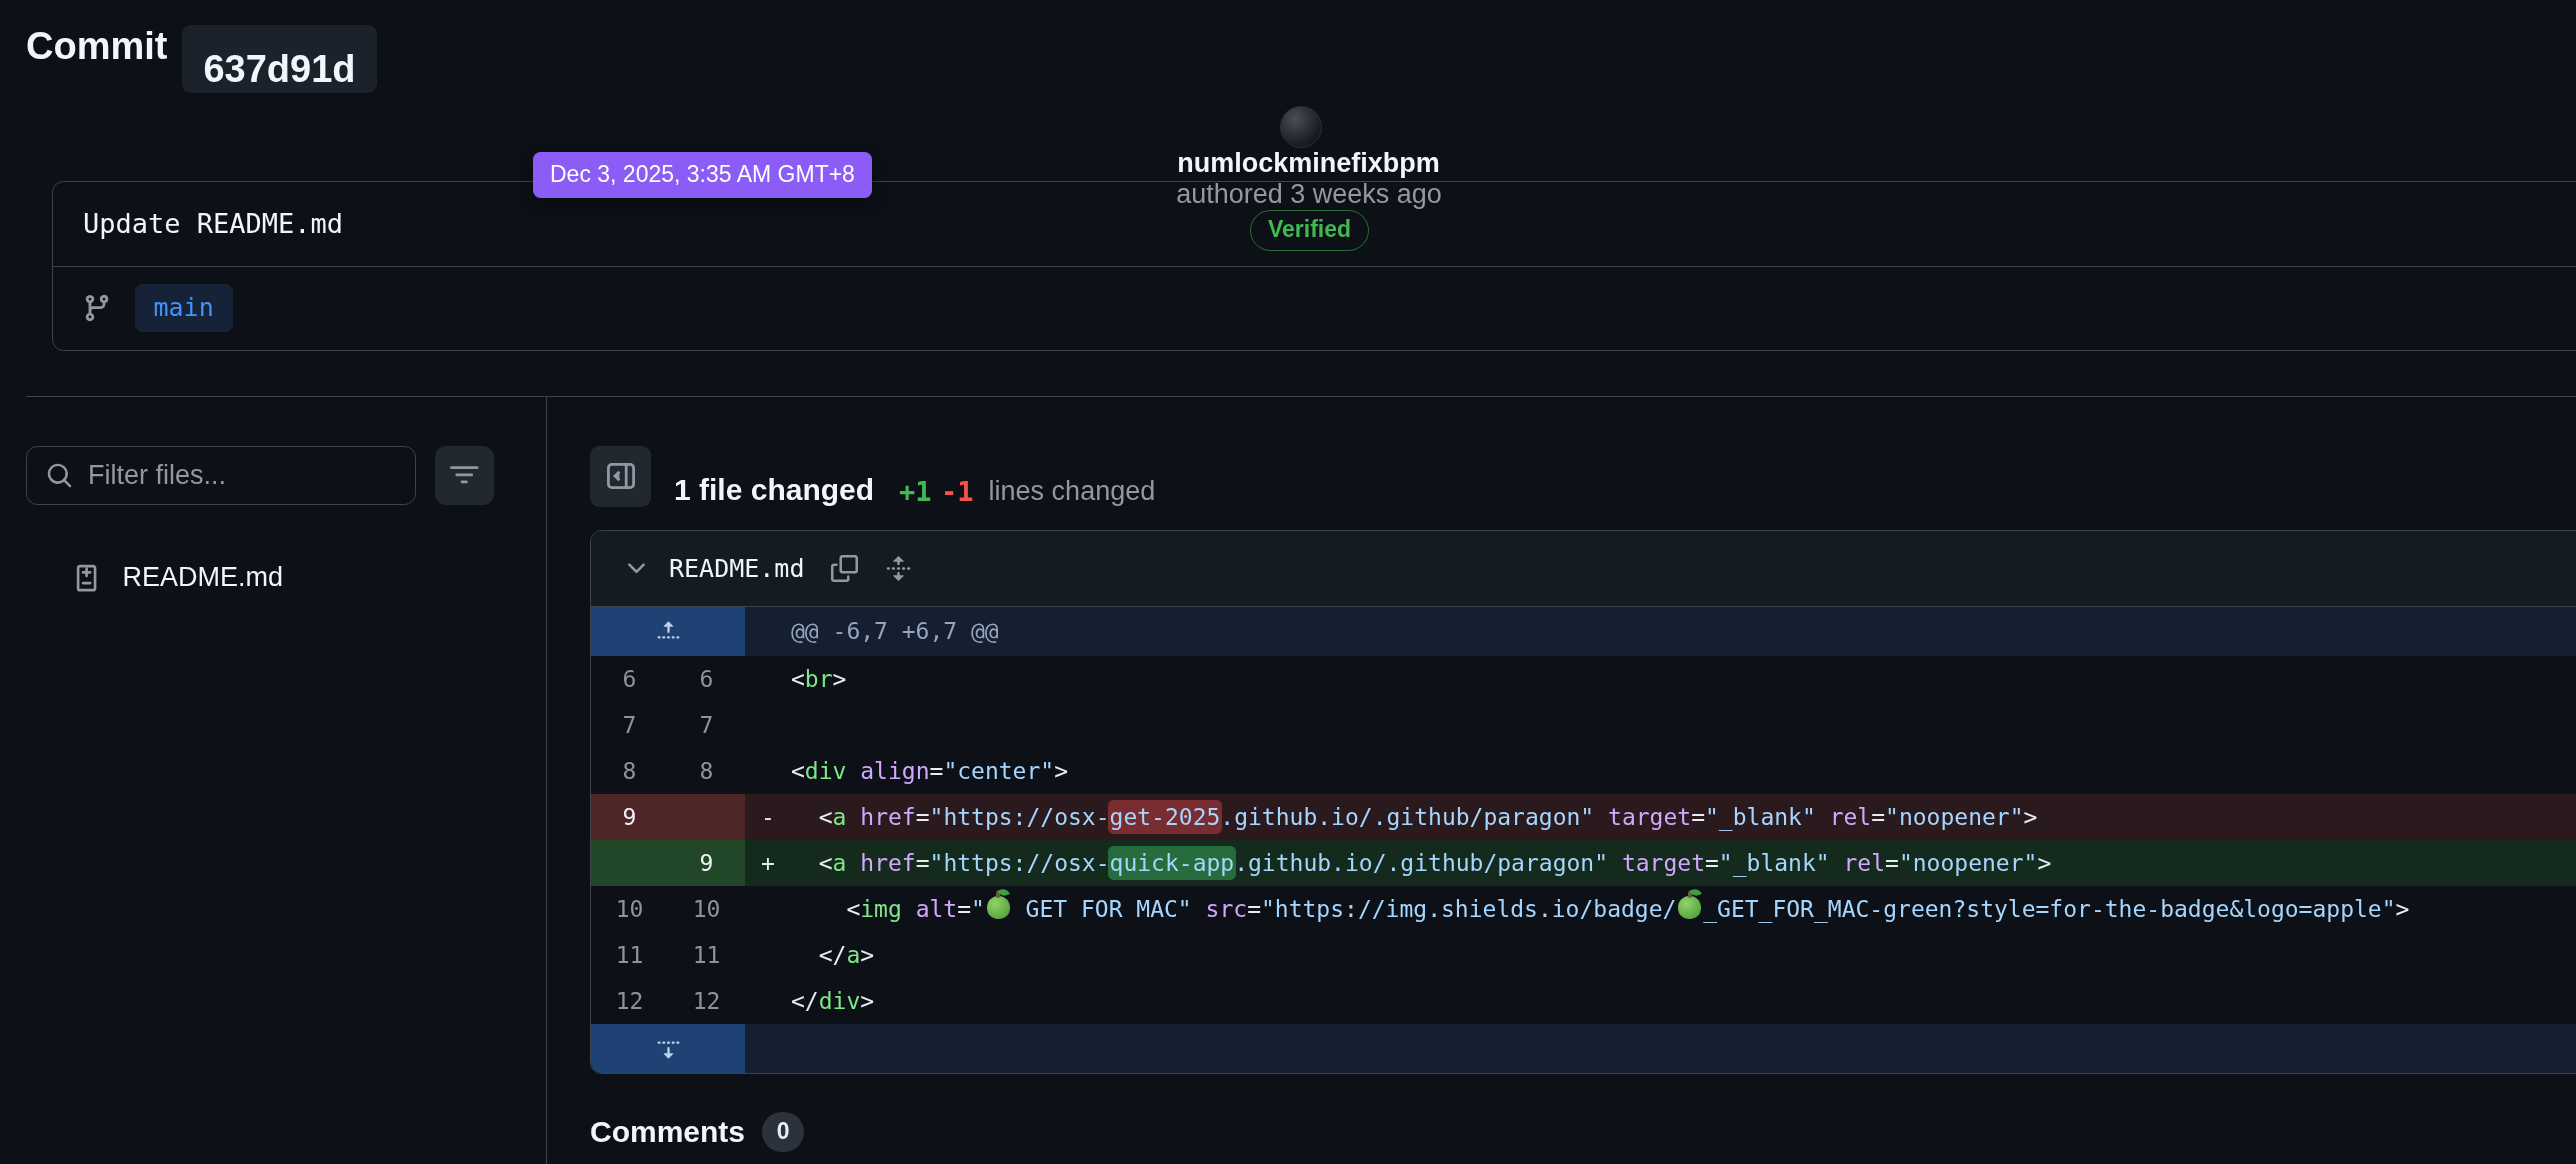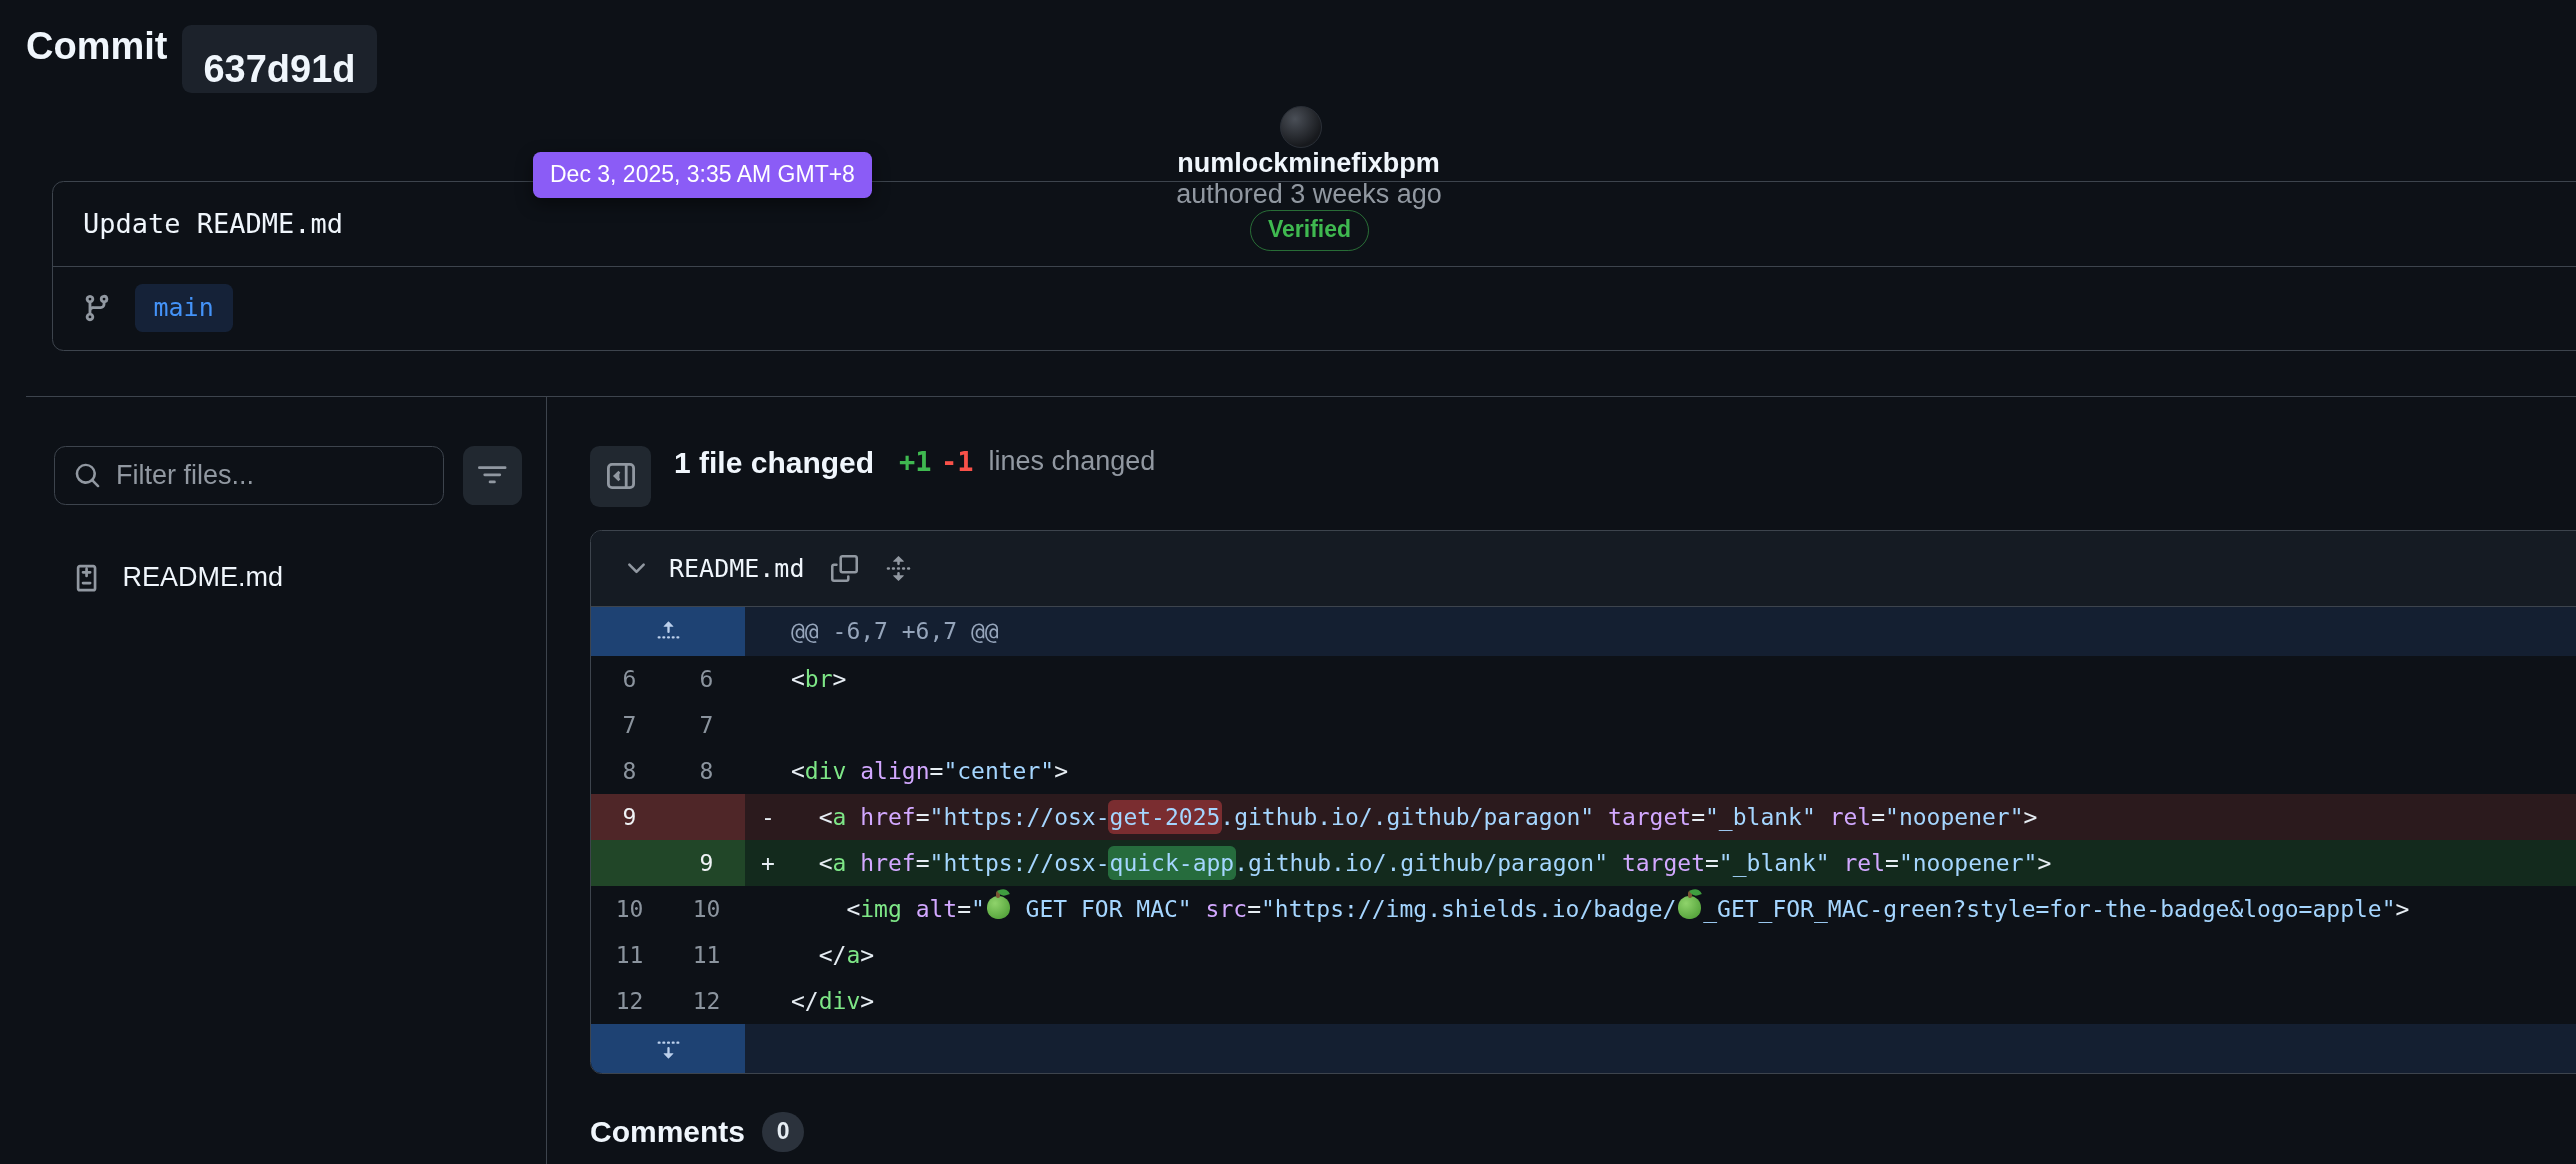--- a/index.html
+++ b/index.html
@@ -32,37 +32,37 @@
   .commit-branch-row { height:84px; display:flex; align-items:center; padding:0 28.5px; border-top:1.9px solid #3d444d; }
   .branch-icon { color:#9198a1; display:flex; }
   .branch-pill { margin-left:23px; background:#152238; color:#4493f8; font-size:25px;
     padding:8.6px 19px 10.5px; border-radius:7.6px; }
 
   .section-divider { margin-top:45px; border-top:1.9px solid #3d444d; }
 
   
   .content { flex:1 1 auto; display:flex; min-height:0; }
   .sidebar { width:547px; flex:0 0 auto; border-right:1.9px solid #3d444d; padding:49px 0 0 26px; }
-  .filter-row { display:flex; gap:19px;margin-left:28px; }
+  .filter-row { display:flex; gap:19px; }
   .filter-box { width:390px; height:59px; border:1.9px solid #3d444d; border-radius:11.4px;
     display:flex; align-items:center; padding:0 15px 0 19px; gap:15px; background:#0d1117; }
   .filter-box svg { color:#9198a1; flex:0 0 auto; }
   .filter-box input { flex:1; background:transparent; border:none; outline:none;
     font-family:"Liberation Sans", sans-serif; font-size:27px; color:#e6edf3; min-width:0; }
   .filter-box input::placeholder { color:#9198a1; }
   .filter-btn { width:59px; height:59px; border:none; border-radius:11.4px; background:#212830;
     display:flex; align-items:center; justify-content:center; color:#9198a1; cursor:pointer; }
   .file-list { margin-top:42px; }
   .file-item { display:flex; align-items:center; gap:19px; height:61px; padding-left:49px;
     font-size:27px; color:#f0f6fc; cursor:pointer; border-radius:9.5px; }
   .file-item svg { color:#9198a1; flex:0 0 auto; }
 
   
   .main { flex:1 1 auto; padding:49px 0 0 43px; min-width:0; }
-  .diffbar { display:flex; align-items:flex-start; height:61px; }
+  .diffbar { display:flex; align-items:flex-end; height:61px; }
   .collapse-btn { width:61px; height:61px; border:none; border-radius:9.5px; background:#212830;
     color:#9198a1; display:flex; align-items:center; justify-content:center; cursor:pointer; }
   .diffbar-title { margin-left:23px; font-size:30px; font-weight:700; color:#f0f6fc; }
   .stat-add { margin-left:25px; font-size:27px; font-weight:700; color:#3fb950; }
   .stat-del { margin-left:9.5px; font-size:27px; font-weight:700; color:#f85149; }
   .stat-suffix { margin-left:15px; font-size:27px; color:#9198a1; }
 
   .diff-card { margin:23px -23px 0 0; border:1.9px solid #3d444d; border-radius:11.4px; overflow:hidden; background:#0d1117; }
   .diff-card-header { height:76px; background:#151b23; border-bottom:1.9px solid #3d444d;
     display:flex; align-items:center; padding:0 0 0 32px; }

